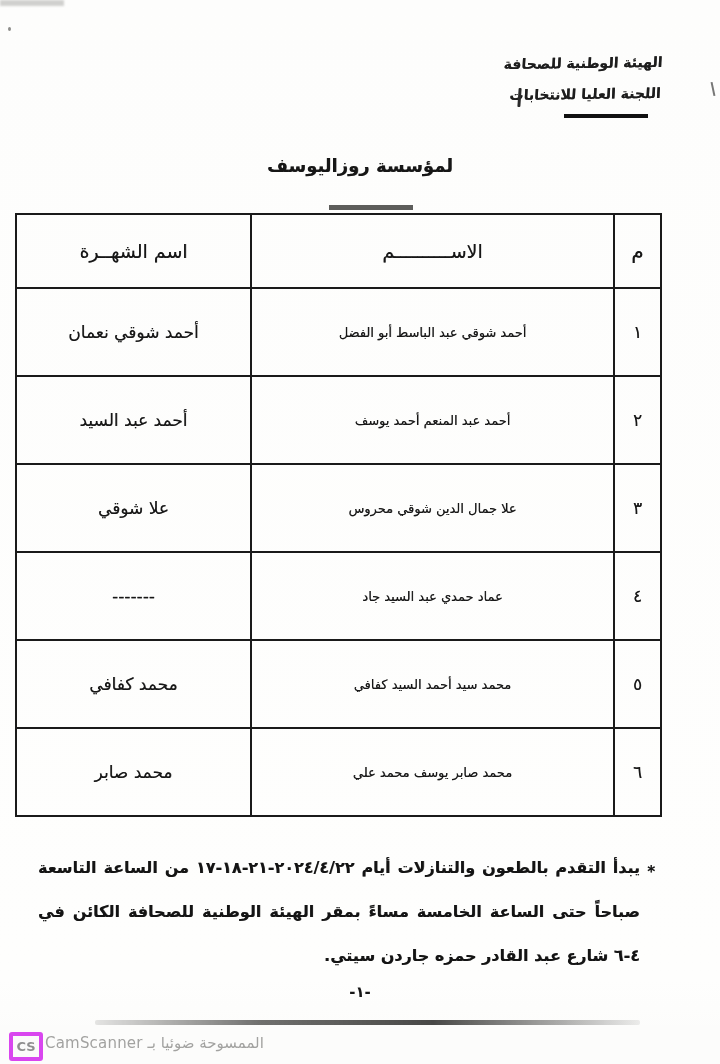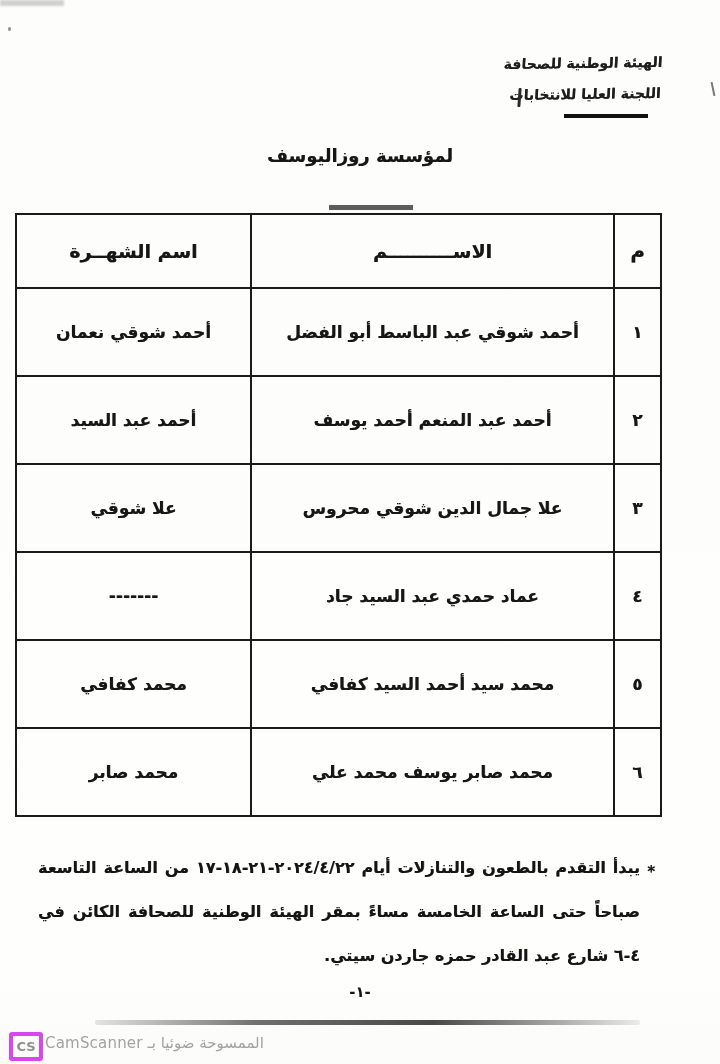--- a/index.html
+++ b/index.html
@@ -20,38 +20,38 @@
   
   .stamp { position:absolute; top:48px; right:58px; text-align:right; font-weight:bold;
     font-size:14px; line-height:31px; color:#1d1d1d; transform:rotate(-0.8deg) skewX(-4deg);
     text-shadow:0 0 .6px rgba(0,0,0,.7); letter-spacing:.5px; }
   .stamp-underline { position:absolute; top:114px; right:72px; width:84px; height:3.5px; background:#111; }
 
   
   .title { position:absolute; top:137px; left:0; right:0; text-align:center; font-weight:bold;
     text-shadow:.3px .3px .4px rgba(0,0,0,.55); }
   .title-line1 { font-size:19px; white-space:nowrap; }
-  .title-line2 { font-size:18px; margin-top:8px; }
+  .title-line2 { font-size:18px; margin-top:18px; }
   .title-underline { position:absolute; top:205px; left:329px; width:84px; height:5px; background:#5d5d5b; }
 
   
   .tbl { position:absolute; top:213px; left:15px; width:645px; border-collapse:collapse;
     table-layout:fixed; text-shadow:.3px .3px .4px rgba(0,0,0,.55); }
   .tbl col.c-num   { width:47px; }
   .tbl col.c-name  { width:363px; }
   .tbl col.c-alias { width:235px; }
   .tbl th, .tbl td { border:2.5px solid #1a1a1a; text-align:center; vertical-align:middle;
-    font-weight:bold; padding:2px; overflow:hidden; }
+    font-weight:normal; padding:2px; overflow:hidden; }
   .tbl thead tr { height:74px; }
   .tbl tbody tr { height:88px; }
   .h-num  { font-size:20px; }
   .h-name { font-size:19px; white-space:nowrap; }
   .h-alias{ font-size:19px; white-space:nowrap; }
   .t-num  { font-size:17px; padding-bottom:16px; }
-  .t-name { font-size:17px; white-space:nowrap; }
+  .t-name { font-size:13px; white-space:nowrap; }
   .t-alias{ font-size:17px; white-space:nowrap;margin-top:44px; }
 
   
   .note { position:absolute; top:846px; right:80px; left:38px; direction:rtl;
     text-align:justify; text-align-last:right; font-weight:bold; font-size:16px;
     line-height:44px; color:#141414; text-shadow:.3px .3px .4px rgba(0,0,0,.5); }
   .note .bullet { position:absolute; right:-15px; top:4px; font-size:15px; }
   .note .dates { unicode-bidi:isolate; }
 
   .pagenum { position:absolute; top:983px; left:0; right:0; text-align:center;

